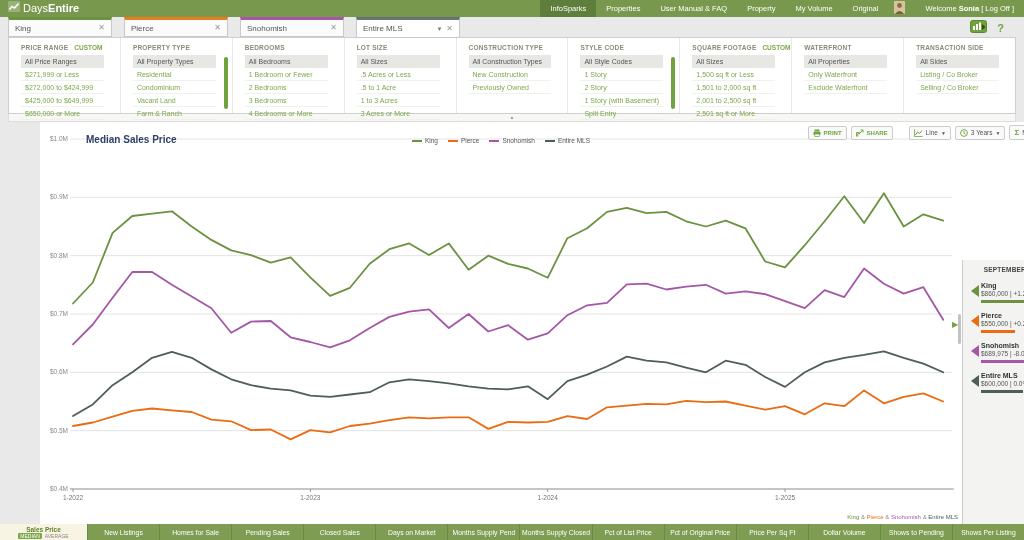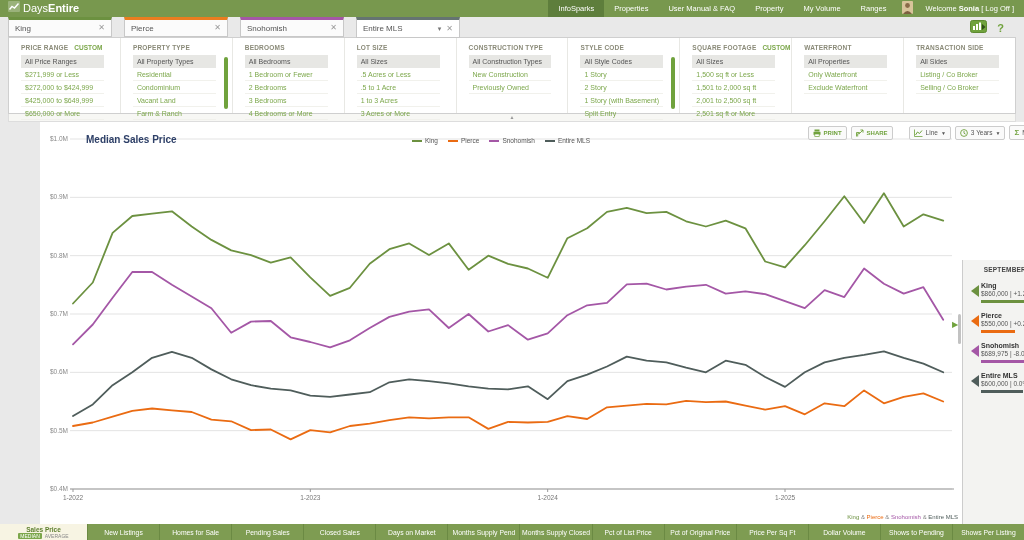--- a/index.html
+++ b/index.html
@@ -8,21 +8,21 @@
   body{font-family:"Liberation Sans",sans-serif;background:#e9e9e9;-webkit-font-smoothing:antialiased;}
   #app{position:relative;width:1024px;height:540px;overflow:hidden;background:#e9e9e9;}
 
   
   .top-bar{position:absolute;top:0;left:0;right:0;height:17px;background:#78984E;display:flex;align-items:center;}
   .logo{display:flex;align-items:center;gap:3px;padding-left:8px;color:#fff;font-size:11px;line-height:17px;}
   .logo b{font-weight:bold;}
   .primary-nav{margin-left:auto;display:flex;height:100%;}
   .nav-item{color:#fff;font-size:7.5px;padding:0 10px;display:flex;align-items:center;cursor:pointer;white-space:nowrap;}
   .nav-item.active{background:#5E7E3C;}
-  .welcome{display:flex;align-items:center;gap:12px;color:#fff;font-size:7.5px;padding:0 10px 0 6px;white-space:nowrap;}
+  .welcome{display:flex;align-items:center;gap:20px;color:#fff;font-size:7.5px;padding:0 10px 0 6px;white-space:nowrap;}
   .welcome b{font-weight:bold;}
 
   
   .tabs-row{position:absolute;top:17px;left:8px;right:8px;height:20px;display:flex;gap:12px;}
   .area-tab{width:104px;background:#fbfbfb;border:1px solid #c8c8c8;border-top-width:3px;display:flex;align-items:center;font-size:8px;color:#555;padding:0 6px;position:relative;cursor:pointer;}
   .area-tab .tab-label{flex:1;overflow:hidden;white-space:nowrap;}
   .tab-close{color:#999;font-size:8px;line-height:8px;}
   .tab-caret{color:#777;font-size:7px;margin-right:5px;line-height:8px;}
   .area-tab.active{background:#fff;height:21px;z-index:3;}
   .panel-icons{position:absolute;right:12px;top:2px;display:flex;gap:10px;align-items:center;}
@@ -89,21 +89,21 @@
           </svg>
       </span>
       <span><span>Days</span><b>Entire</b></span>
     </div>
     <nav class="primary-nav" id="primary-nav">
         <div class="nav-item active">InfoSparks</div>
         <div class="nav-item">Properties</div>
         <div class="nav-item">User Manual &amp; FAQ</div>
         <div class="nav-item">Property</div>
         <div class="nav-item">My Volume</div>
-        <div class="nav-item">Ranges</div>
+        <div class="nav-item">Original</div>
       </nav>
     <div class="welcome">
       <span>
         <svg width="11" height="13" viewBox="0 0 11 13">
             <rect x="0" y="0" width="11" height="13" rx="1" fill="#d8c49a"></rect>
             <circle cx="5.5" cy="4.5" r="2.4" fill="#8a6a48"></circle>
             <path d="M1 13 q4.5 -6 9 0 z" fill="#7d5f40"></path>
           </svg>
       </span>
       <span><span>Welcome</span>&nbsp;<b>Sonia</b>&nbsp;<span>[ Log Off ]</span></span>

